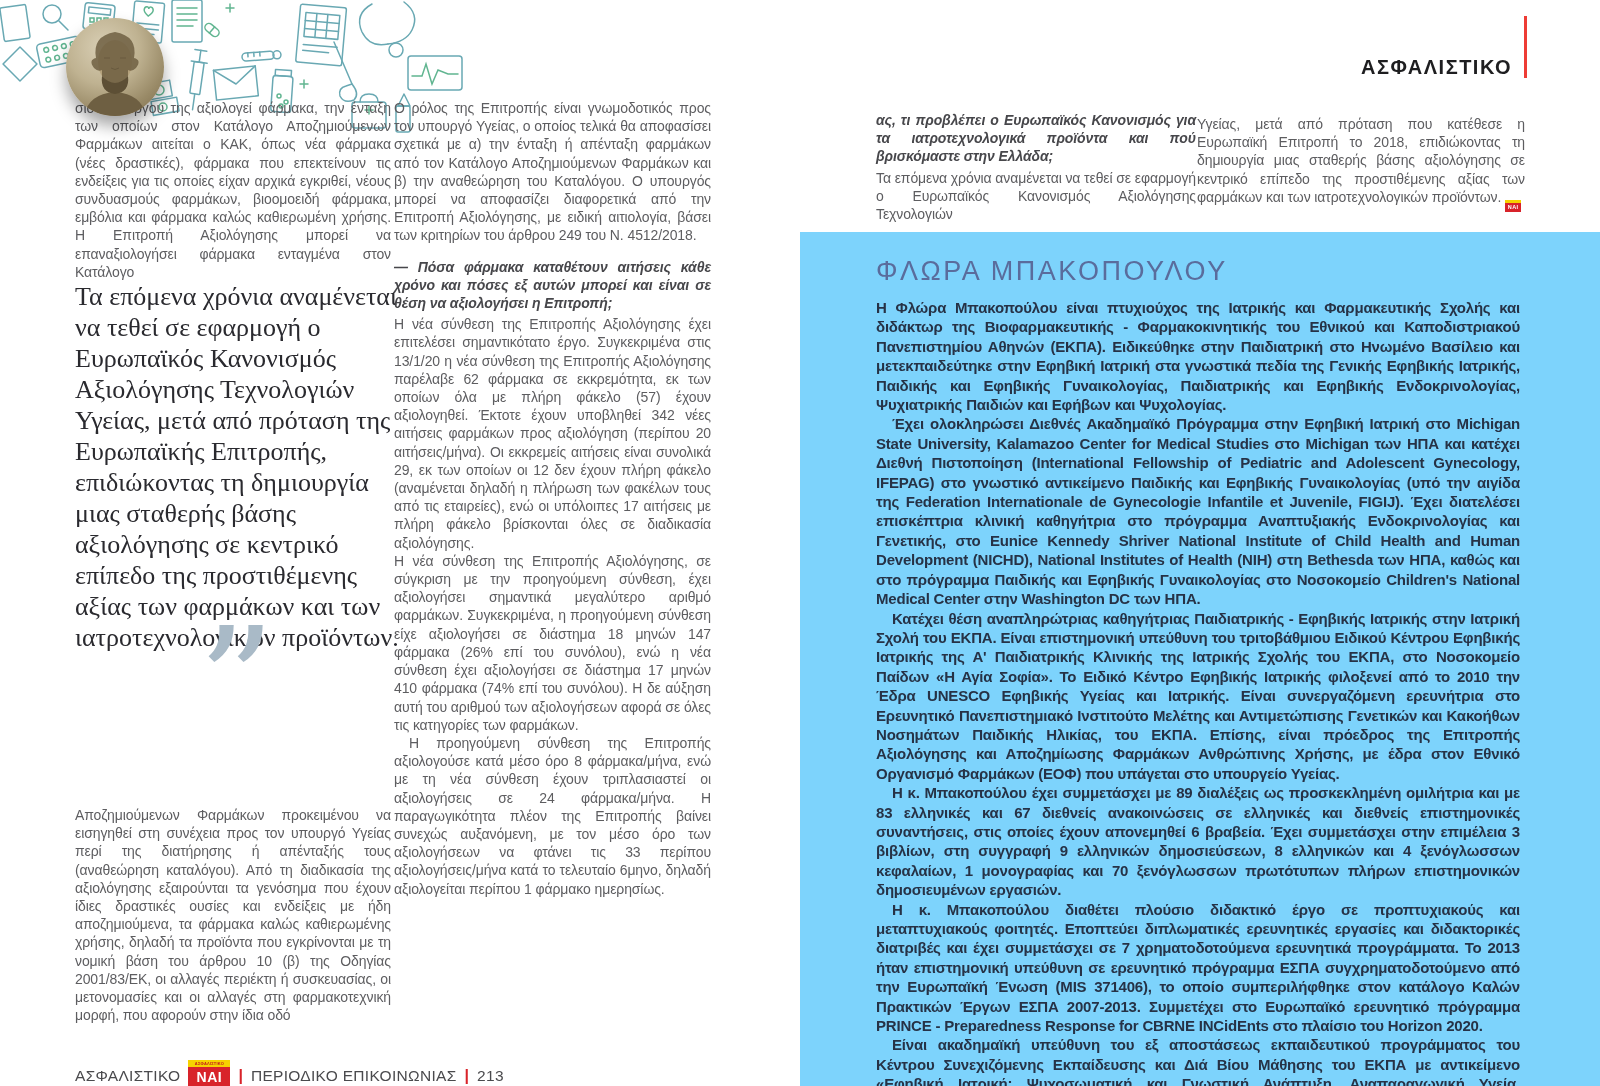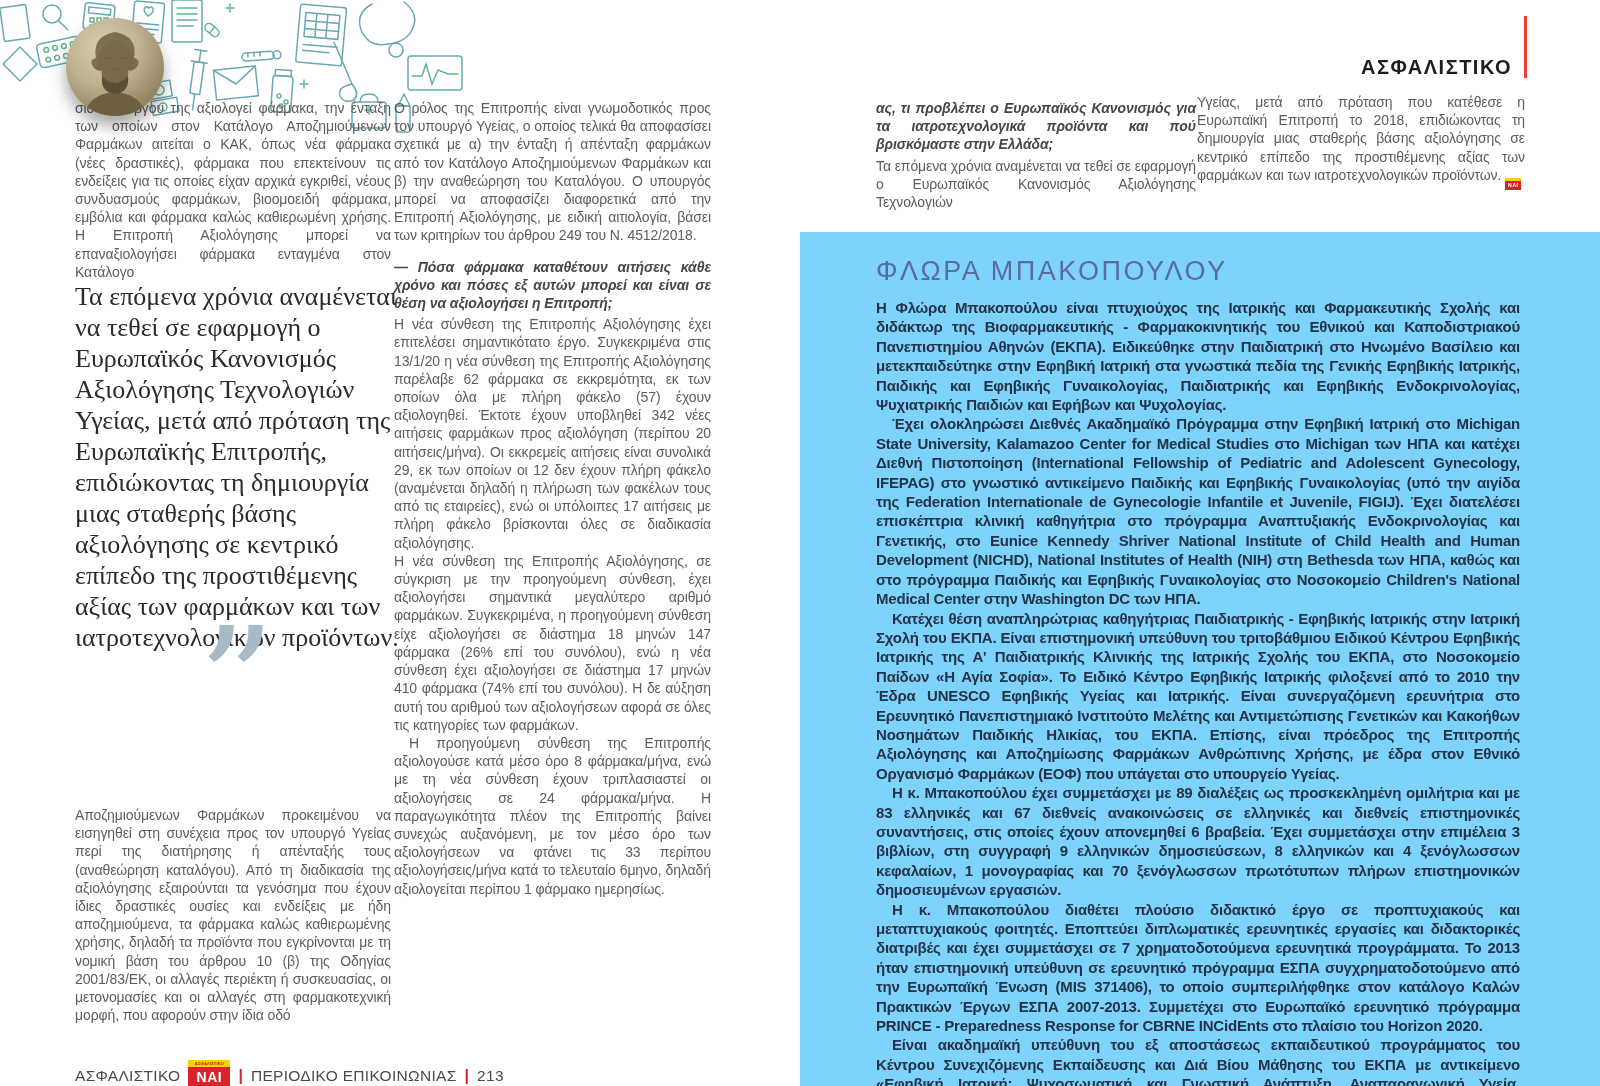--- a/index.html
+++ b/index.html
@@ -222,25 +222,25 @@
 <div class="col body-text" style="left:394px; top:99px; width:317px;">
   <p>Ο ρόλος της Επιτροπής είναι γνωμοδοτικός προς τον υπουργό Υγείας, ο οποίος τελικά θα αποφασίσει σχετικά με α) την ένταξη ή απένταξη φαρμάκων από τον Κατάλογο Αποζημιούμενων Φαρμάκων και β) την αναθεώρηση του Καταλόγου. Ο υπουργός μπορεί να αποφασίζει διαφορετικά από την Επιτροπή Αξιολόγησης, με ειδική αιτιολογία, βάσει των κριτηρίων του άρθρου 249 του Ν. 4512/2018.</p>
   <p class="q">— Πόσα φάρμακα καταθέτουν αιτήσεις κάθε χρόνο και πόσες εξ αυτών μπορεί και είναι σε θέση να αξιολογήσει η Επιτροπή;</p>
   <p>Η νέα σύνθεση της Επιτροπής Αξιολόγησης έχει επιτελέσει σημαντικότατο έργο. Συγκεκριμένα στις 13/1/20 η νέα σύνθεση της Επιτροπής Αξιολόγησης παρέλαβε 62 φάρμακα σε εκκρεμότητα, εκ των οποίων όλα με πλήρη φάκελο (57) έχουν αξιολογηθεί. Έκτοτε έχουν υποβληθεί 342 νέες αιτήσεις φαρμάκων προς αξιολόγηση (περίπου 20 αιτήσεις/μήνα). Οι εκκρεμείς αιτήσεις είναι συνολικά 29, εκ των οποίων οι 12 δεν έχουν πλήρη φάκελο (αναμένεται δηλαδή η πλήρωση των φακέλων τους από τις εταιρείες), ενώ οι υπόλοιπες 17 αιτήσεις με πλήρη φάκελο βρίσκονται όλες σε διαδικασία αξιολόγησης.</p>
   <p>Η νέα σύνθεση της Επιτροπής Αξιολόγησης, σε σύγκριση με την προηγούμενη σύνθεση, έχει αξιολογήσει σημαντικά μεγαλύτερο αριθμό φαρμάκων. Συγκεκριμένα, η προηγούμενη σύνθεση είχε αξιολογήσει σε διάστημα 18 μηνών 147 φάρμακα (26% επί του συνόλου), ενώ η νέα σύνθεση έχει αξιολογήσει σε διάστημα 17 μηνών 410 φάρμακα (74% επί του συνόλου). Η δε αύξηση αυτή του αριθμού των αξιολογήσεων αφορά σε όλες τις κατηγορίες των φαρμάκων.</p>
   <p class="indent">Η προηγούμενη σύνθεση της Επιτροπής αξιολογούσε κατά μέσο όρο 8 φάρμακα/μήνα, ενώ με τη νέα σύνθεση έχουν τριπλασιαστεί οι αξιολογήσεις σε 24 φάρμακα/μήνα. Η παραγωγικότητα πλέον της Επιτροπής βαίνει συνεχώς αυξανόμενη, με τον μέσο όρο των αξιολογήσεων να φτάνει τις 33 περίπου αξιολογήσεις/μήνα κατά το τελευταίο 6μηνο, δηλαδή αξιολογείται περίπου 1 φάρμακο ημερησίως.</p>
 
 </div>
 
 <div class="col body-text" style="left:876px; top:99px; width:320px;">
-  <p class="q" style="margin-top:0;">ας, τι προβλέπει ο Ευρωπαϊκός Κανονισμός για τα ιατροτεχνολογικά προϊόντα και πού βρισκόμαστε στην Ελλάδα;</p>
+  <p class="q" style="margin-top:12px;">ας, τι προβλέπει ο Ευρωπαϊκός Κανονισμός για τα ιατροτεχνολογικά προϊόντα και πού βρισκόμαστε στην Ελλάδα;</p>
   <p>Τα επόμενα χρόνια αναμένεται να τεθεί σε εφαρμογή ο Ευρωπαϊκός Κανονισμός Αξιολόγησης Τεχνολογιών</p>
 </div>
 
-<div class="col body-text" style="left:1197px; top:93px; width:328px;">
+<div class="col body-text" style="left:1197px; top:115px; width:328px;">
   <p>
     <span>Υγείας, μετά από πρόταση που κατέθεσε η Ευρωπαϊκή Επιτροπή το 2018, επιδιώκοντας τη δημιουργία μιας σταθερής βάσης αξιολόγησης σε κεντρικό επίπεδο της προστιθέμενης αξίας των φαρμάκων και των ιατροτεχνολογικών προϊόντων.</span>
     <span class="endmark">
         <span class="em-top"></span>
         <span class="em-mid">ΝΑΙ</span>
       </span>
   </p>
 </div>
 
 <div class="bio-panel">

